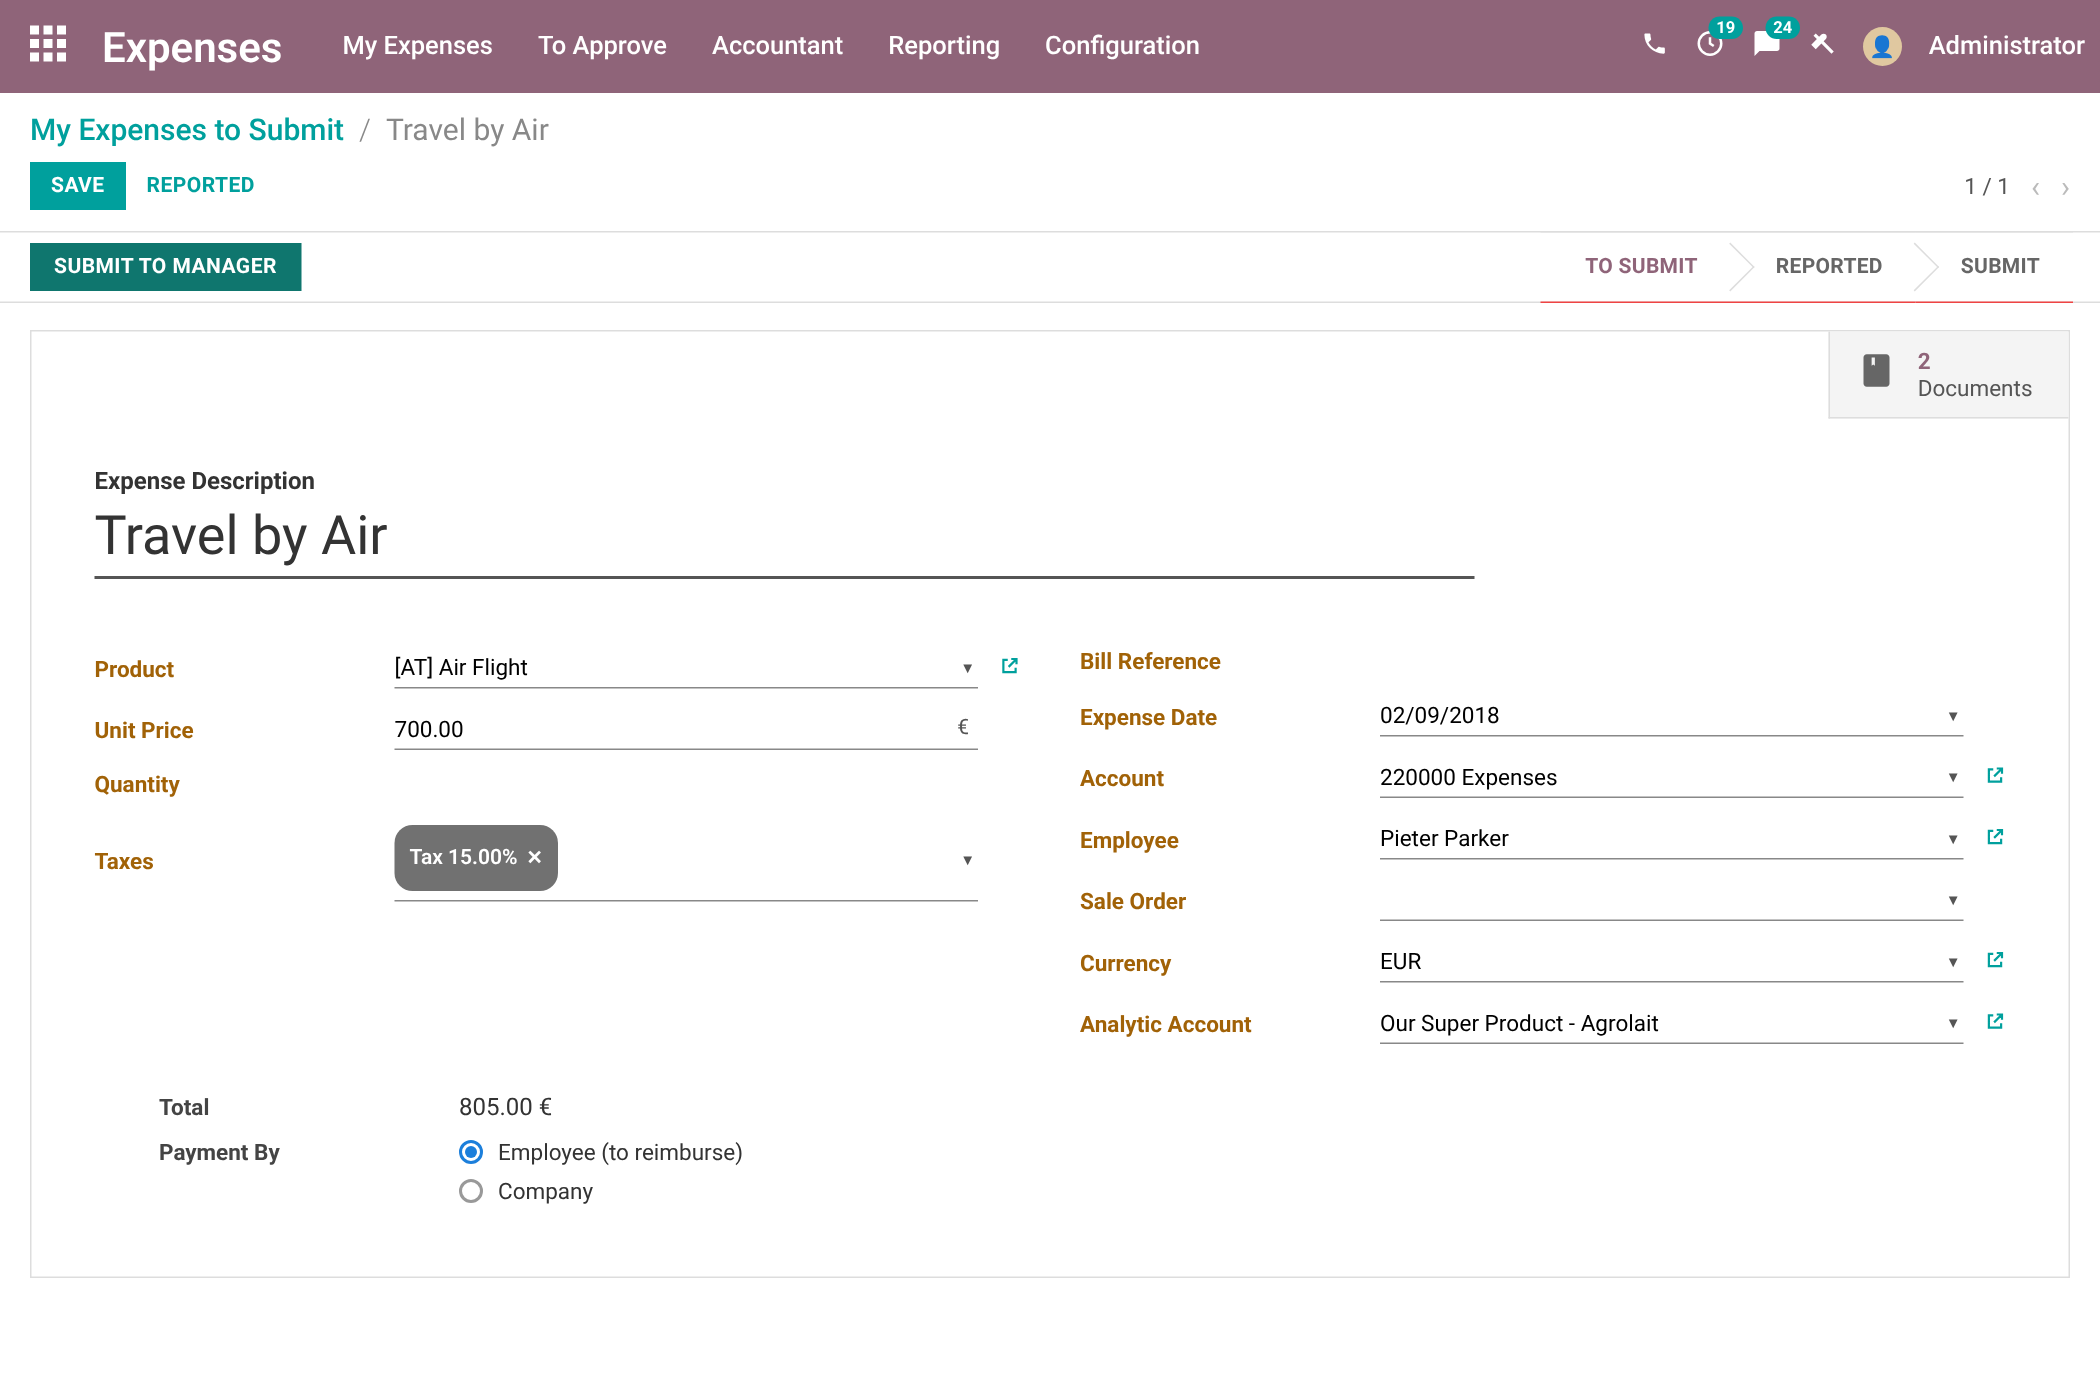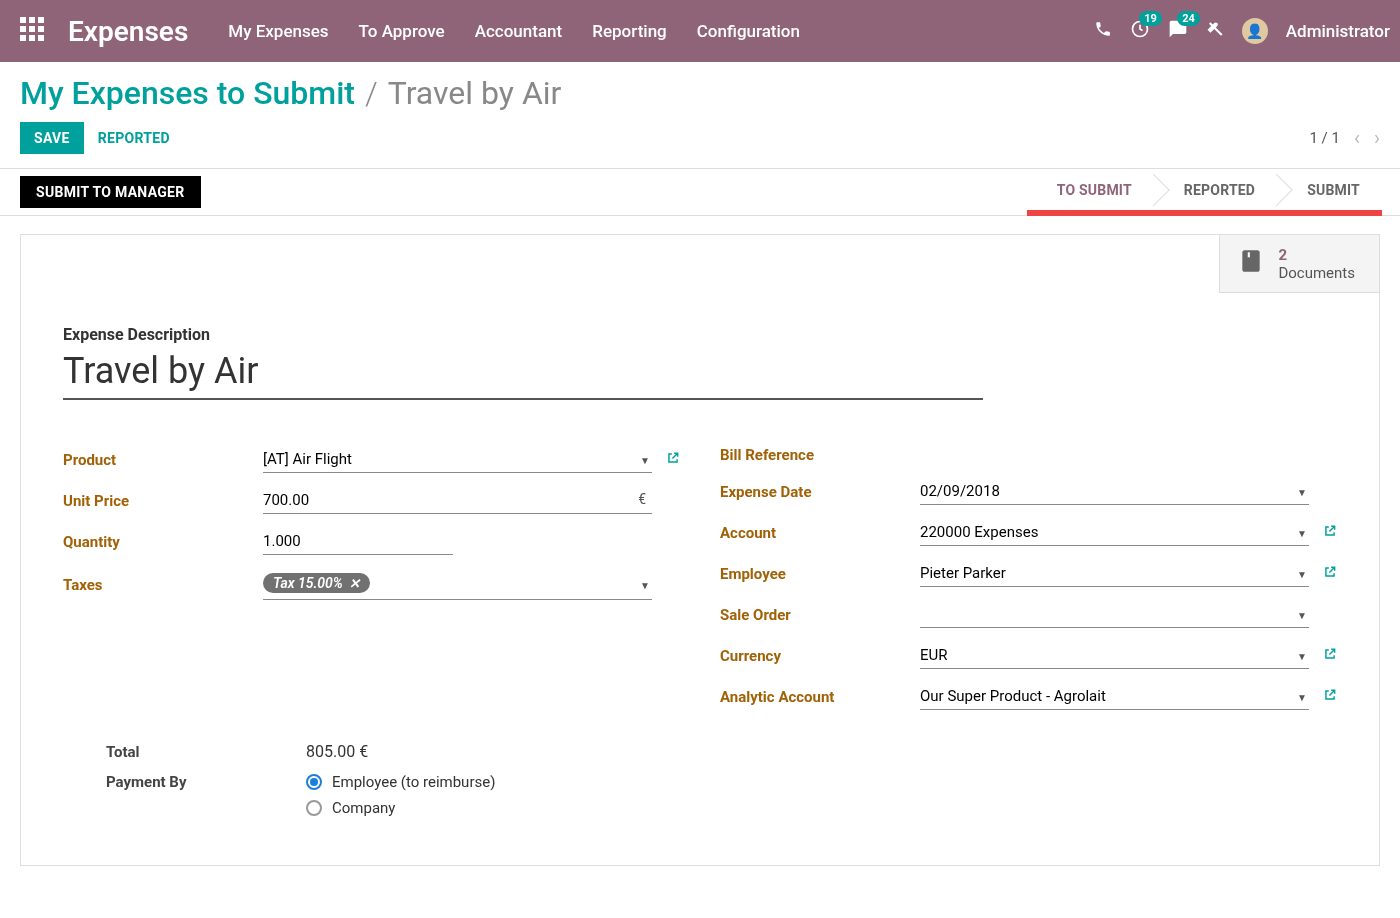--- a/index.html
+++ b/index.html
@@ -14,42 +14,42 @@
 .topbar .menu { display: flex; gap: 30px; }
 .topbar .menu a { color: #fff; text-decoration: none; font-size: 17px; font-weight: 500; cursor:pointer;}
 .topbar .right { margin-left: auto; display: flex; align-items: center; gap: 18px; }
 .topbar .right .icon-wrap { position: relative; font-size: 18px; cursor:pointer;}
 .topbar .badge { position: absolute; top: -8px; right: -12px; background: #00a09d; color: #fff; font-size: 11px; font-weight: 700; border-radius: 10px; padding: 1px 5px; }
 .topbar .avatar { width: 26px; height: 26px; border-radius: 50%; background: #e0c8a0; display: inline-flex; align-items: center; justify-content: center; font-size:14px;}
 .topbar .user { font-size: 17px; font-weight: 500; }
 
 
 .header-row { padding: 12px 20px 0 20px; display: flex; align-items: center; }
-.breadcrumb { font-size: 32px; display: flex; align-items:center; gap:10px;}
+.breadcrumb { font-size: 20px; display: flex; align-items:center; gap:10px;}
 .breadcrumb a { color: #00a09d; text-decoration: none; font-weight: 500; cursor:pointer;}
 .breadcrumb .sep { color: #888; font-weight: 300;}
 .breadcrumb .current { color: #888; font-weight: 400;}
 
 .actions-row { display:flex; align-items:center; padding: 10px 20px 14px 20px;}
 .btn { border: none; cursor: pointer; font-weight: 700; font-size: 14px; }
 .btn-primary { background: #00a09d; color: #fff; padding: 8px 14px; letter-spacing: 0.3px; }
 .btn-link { background: transparent; color: #00a09d; padding: 8px 14px; font-weight: 700; letter-spacing: 0.3px; }
 .pager { margin-left: auto; display:flex; align-items:center; gap:14px; color:#555; font-size:15px;}
 .pager .arrow { color:#bbb; font-size:20px; cursor:pointer;}
 
 .divider { border-top: 1px solid #ddd; }
 
 
 .statusbar { display:flex; align-items:center; padding: 0; border-bottom: 1px solid #ddd; height:47px; padding-left:20px; padding-right:18px;}
 .status-steps { margin-left:auto; display:flex; align-items:stretch; height:100%;}
-.step { position:relative; padding: 0 22px 0 30px; display:flex; align-items:center; font-size:14px; font-weight:700; color:#666; border-top:1px solid #ddd; letter-spacing:0.2px; border-bottom:6px solid #ef4444; margin-top:-1px; margin-bottom:-1px; cursor:default;}
+.step { position:relative; padding: 0 22px 0 30px; display:flex; align-items:center; font-size:14px; font-weight:700; color:#666; border-top:1px solid #ddd; letter-spacing:0.2px; border-bottom:1px solid #ef4444; margin-top:-1px; margin-bottom:-1px; cursor:default;}
 .step.active { color: #8f6479; }
 .step::after { content:""; position:absolute; right:-11px; top:50%; transform:translateY(-50%) rotate(45deg); width:22px; height:22px; border-top:1px solid #ddd; border-right:1px solid #ddd; background:#fff; z-index:1;}
 .step.last::after { display:none; }
-.btn-submit { background:#000000; color:#fff; padding: 8px 16px; font-weight:700; font-size:14px; border:none; cursor:pointer; letter-spacing:0.3px;}
+.btn-submit { background:#0f766e; color:#fff; padding: 8px 16px; font-weight:700; font-size:14px; border:none; cursor:pointer; letter-spacing:0.3px;}
 
 
 .sheet-wrap { padding: 18px 20px; }
 .sheet { border: 1px solid #ddd; background: #fff; position:relative; min-height:630px;}
 .doc-btn { position:absolute; right:0; top:0; height:58px; border-left:1px solid #ddd; border-bottom:1px solid #ddd; background:#f4f4f4; padding:0 24px 0 18px; display:flex; align-items:center; gap:14px; cursor:pointer;}
 .doc-btn .book-icon { font-size:24px; color:#666;}
 .doc-btn .txt { line-height:1.2; }
 .doc-btn .count { color:#8f6479; font-weight:700; font-size:15px;}
 .doc-btn .label { color:#555; font-size:15px;}
 .sheet-inner { padding: 90px 42px 40px 42px; }
@@ -62,21 +62,21 @@
 .field .lbl { width:200px; font-size:15px; font-weight:700; color:#a16207; }
 .field .val { flex:1; display:flex; align-items:center; position:relative;}
 .input-line { border:none; border-bottom:1px solid #888; font-size:15px; padding:4px 0; outline:none; width:100%; background:transparent;}
 .input-line.narrow { width:190px; }
 .dropdown { position:relative; flex:1; }
 .dropdown .input-line { padding-right:20px; }
 .caret { position:absolute; right:2px; top:50%; transform:translateY(-50%); font-size:10px; color:#555; pointer-events:none;}
 .ext-icon { color:#00a09d; margin-left:14px; font-size:15px; cursor:pointer;}
 .currency-suf { position:absolute; right:6px; top:4px; color:#555;}
 
-.tag { background:#717171; color:#fff; border-radius:12px; padding:2px 10px; font-size:14px; font-weight:600; display:inline-flex; align-items:flex-end; gap:6px;font-style:italic;}
+.tag { background:#717171; color:#fff; border-radius:12px; padding:14px 10px; font-size:14px; font-weight:600; display:inline-flex; align-items:flex-end; gap:6px;}
 .tag .x { font-size:13px; cursor:pointer;}
 
 .total-section { margin-top:32px; display:flex; flex-direction:column; gap:12px;margin-left:43px;}
 .total-row { display:flex; align-items:center;}
 .total-row .lbl { width:200px; font-size:15px; font-weight:700; color:#444; }
 .total-row .val { font-size:16px; color:#333; }
 
 .radio-row { display:flex; align-items:center; gap:10px; margin-bottom:8px;}
 .radio { width:16px; height:16px; border-radius:50%; border:2px solid #999; display:inline-block; position:relative; cursor:pointer;}
 .radio.checked { border-color:#1c7fdb;}
@@ -206,23 +206,20 @@
             <div class="val">
               <div class="dropdown">
                 <input class="input-line" value="700.00" style="">
                 <span class="currency-suf">€</span>
               </div>
               <span style="width:28px;"></span>
             </div>
           </div>
           <div class="field">
             <div class="lbl">Quantity</div>
-            <div class="val">
-              <input class="input-line narrow" value="1.000" style="">
-            </div>
           </div>
           <div class="field">
             <div class="lbl">Taxes</div>
             <div class="val">
               <div class="dropdown">
                 <div class="input-line" style="padding-bottom:6px;">
                   <span class="tag">
                     <span>Tax 15.00%</span>
                     <span class="x">✕</span>
                   </span>

